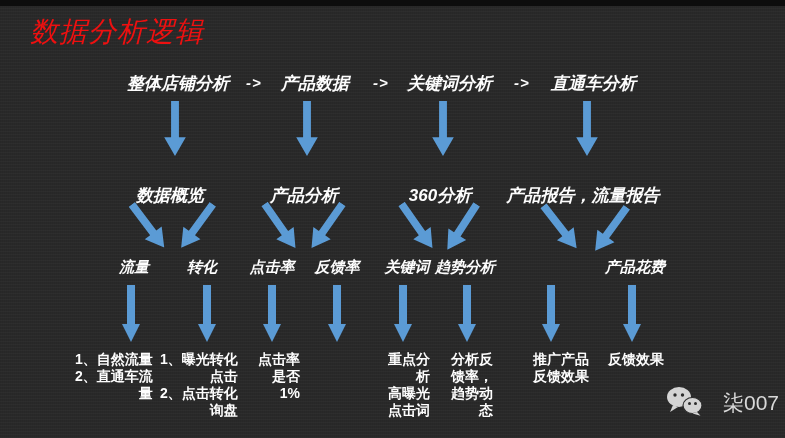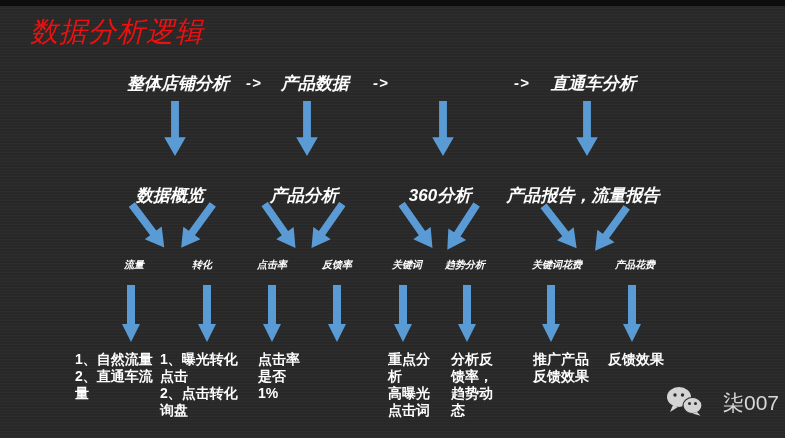--- a/index.html
+++ b/index.html
@@ -16,40 +16,41 @@
   .top-edge{position:absolute;left:0;top:0;width:785px;height:6px;background:#0d0d0d;}
   .title{
     position:absolute;left:30px;top:13px;
     font-size:28px;font-weight:400;font-style:italic;
     color:#ee1010;letter-spacing:1px;white-space:nowrap;
   }
   .node{position:absolute;color:#fdfdfd;font-weight:700;white-space:nowrap;font-style:italic;}
   .l1{top:72px;font-size:17px;}
   .sep{top:74px;font-size:15px;letter-spacing:1px;}
   .l2{top:184px;font-size:17px;transform:translateX(-50%);}
-  .l3{top:258px;font-size:10px;transform:translateX(-50%);}
+  .l3{top:258px;font-size:15px;transform:translateX(-50%);}
   .l4{position:absolute;top:351px;color:#fdfdfd;font-weight:700;
-      font-size:14px;line-height:17px;white-space:pre-line;}
+      font-size:14px;line-height:17px;white-space:pre-line;text-align:right;}
   .arrow{position:absolute;line-height:0;}
   .arrow svg{display:block;}
   .wm-icon{position:absolute;left:666px;top:386px;width:37px;height:30px;line-height:0;}
   .wm-text{position:absolute;left:723px;top:389px;font-size:21px;color:#d8d8d8;white-space:nowrap;}
 </style>
 </head>
 <body>
 
 <div class="stage">
   <div class="top-edge"></div>
 
   <div class="title">数据分析逻辑</div>
 
   <span class="node l1" style="left:127px">整体店铺分析</span>
   <span class="node sep" style="left:246px">-&gt;</span>
   <span class="node l1" style="left:281px">产品数据</span>
   <span class="node sep" style="left:373px">-&gt;</span>
+  <span class="node l1" style="left:407px">关键词分析</span>
   <span class="node sep" style="left:514px">-&gt;</span>
   <span class="node l1" style="left:551px">直通车分析</span>
 
   <div class="arrow" style="left:164px;top:101px">
     <svg width="22" height="55" viewBox="0 0 22 56">
         <polygon points="7,0 15,0 15,37 22,37 11,56 0,37 7,37" fill="#5b9bd5"></polygon>
       </svg>
   </div>
   <div class="arrow" style="left:296px;top:101px">
     <svg width="22" height="55" viewBox="0 0 22 56">
@@ -112,21 +113,20 @@
         <polygon points="7,0 15,0 15,37 22,37 11,56 0,37 7,37" fill="#5b9bd5"></polygon>
       </svg>
   </div>
 
   <span class="node l3" style="left:134px">流量</span>
   <span class="node l3" style="left:202px">转化</span>
   <span class="node l3" style="left:272px">点击率</span>
   <span class="node l3" style="left:337px">反馈率</span>
   <span class="node l3" style="left:407px">关键词</span>
   <span class="node l3" style="left:465px">趋势分析</span>
-  <span class="node l3" style="left:557px">关键词花费</span>
   <span class="node l3" style="left:635px">产品花费</span>
 
   <div class="arrow" style="left:122px;top:285px">
     <svg width="18" height="57" viewBox="0 0 18 57">
         <polygon points="5,0 13,0 13,39 18,39 9,57 0,39 5,39" fill="#5b9bd5"></polygon>
       </svg>
   </div>
   <div class="arrow" style="left:198px;top:285px">
     <svg width="18" height="57" viewBox="0 0 18 57">
         <polygon points="5,0 13,0 13,39 18,39 9,57 0,39 5,39" fill="#5b9bd5"></polygon>

